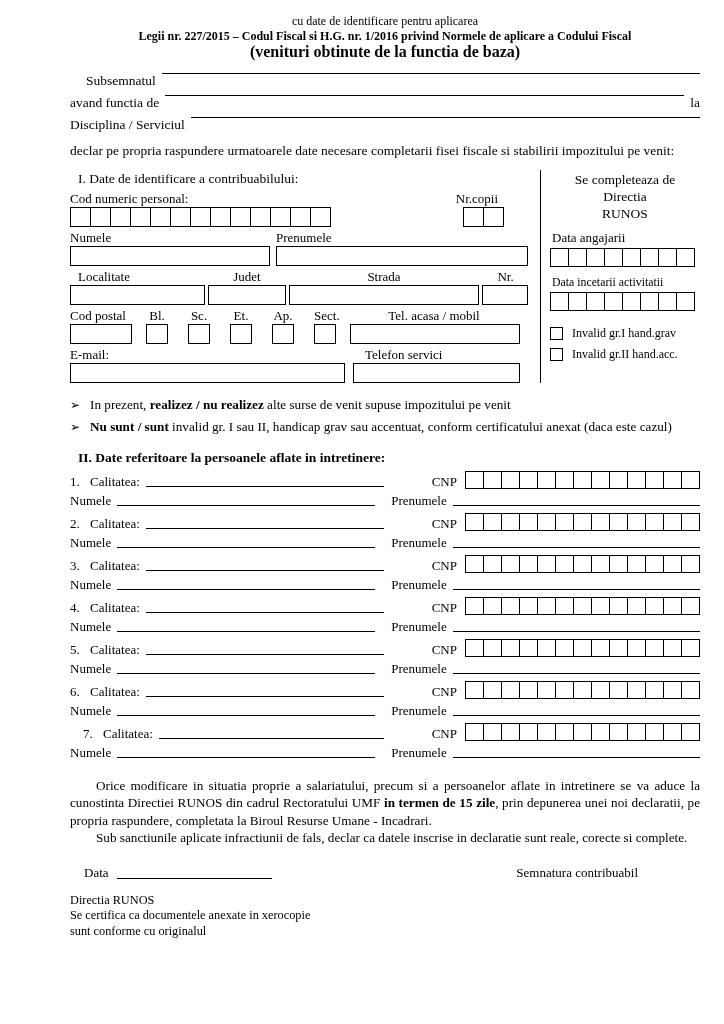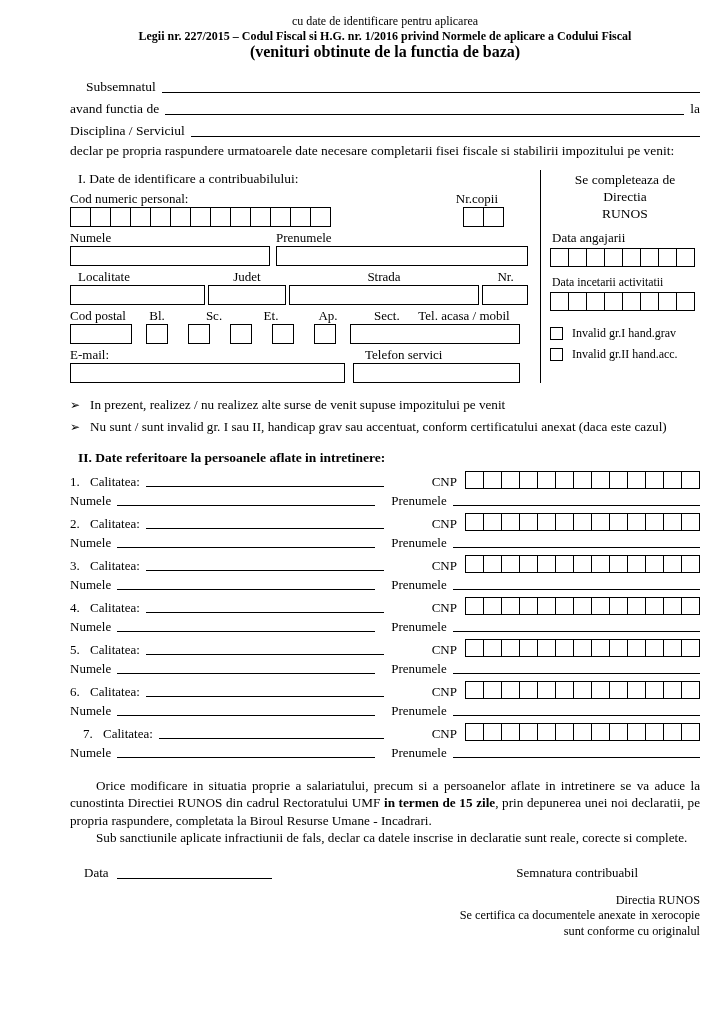--- a/index.html
+++ b/index.html
@@ -7,21 +7,21 @@
   body{width:724px;height:1024px;font-family:"Liberation Serif",serif;color:#000;font-size:13px;overflow:hidden}
   .page{padding:14px 24px 0 70px}
 
   .hdr{text-align:center}
   .title{font-size:16px;font-weight:bold;letter-spacing:.4px;line-height:20px}
   .sub{font-size:12px;line-height:15px}
   .sub.bold{font-weight:bold}
   .sub.small{font-size:16px}
 
   .intro{margin-top:14px;font-size:13.5px}
-  .fline{display:flex;align-items:flex-end;height:22px}
+  .fline{display:flex;height:22px}
   .fline.ind{padding-left:16px}
   .lab{white-space:nowrap}
   .ul{flex:1;border-bottom:1px solid #000;margin:0 0 2px 6px;height:1px}
   .la{margin-left:6px}
   .decl{margin-top:3px;line-height:1.32}
 
   .s1{display:flex;margin-top:10px}
   .s1l{flex:0 0 462px;width:462px}
   .s1title{font-weight:normal;font-size:13.5px;padding-left:8px;line-height:18px}
   .lrow{display:flex;margin-top:3px;height:16px;align-items:flex-end;font-size:13px}
@@ -38,61 +38,61 @@
   .w200{width:200px}.w135{width:135px}.w78{width:78px}.w190{width:190px}
   .w62{width:62px}.w22{width:22px}.w275{width:275px}
   .grow{flex:1}
   .ml3{margin-left:3px}.ml6{margin-left:6px}.ml8{margin-left:8px}.ml14{margin-left:14px}.ml20{margin-left:20px}
   .mr4{margin-right:4px}.mr12{margin-right:12px}
   .slot200{width:206px}
   .slot135{width:135px;padding-left:8px}
   .slot78{width:78px;margin-left:3px;text-align:center}
   .slot190{width:190px;margin-left:3px;text-align:center}
   .slot62{width:62px}
-  .slot22m{width:22px;margin-left:35px;text-align:center;white-space:nowrap}
+  .slot22m{width:22px;margin-left:20px;text-align:center;white-space:nowrap}
   .slot22m.first{margin-left:14px}
   .slot280{width:281px}
   .ctr{text-align:center}
   .telL{padding-left:14px}
 
   .s1r{flex:1;border-left:1px solid #000;margin-left:8px;padding-left:9px;padding-top:1px}
   .rc{text-align:center;font-size:13.5px;line-height:17px}
   .rlab{margin-top:8px;font-size:13px;padding-left:2px;white-space:nowrap}
   .rlab.sm2{font-size:11.8px}
   .s1r .cells{margin-top:2px}
   .chkrow{display:flex;align-items:center;margin-top:6px}
   .chkrow.first{margin-top:15px}
   .chk{width:13px;height:13px;border:1px solid #000;flex:0 0 13px}
   .chklab{font-size:12px;margin-left:9px;white-space:nowrap}
 
   .bullets{margin-top:12px}
   .bullet{display:flex;margin-top:2px;font-size:13.2px;line-height:20px}
   .bmark{flex:0 0 20px;width:20px;font-size:12px}
-  .bullet b{font-weight:normal}
+  .bullet b{font-weight:bold}
 
   .s2title{font-weight:bold;font-size:13.5px;margin-top:12px;padding-left:8px;line-height:18px}
   .deps{margin-top:2px}
   .dep{margin-top:4px}
   .dline{display:flex;align-items:flex-end;height:19px}
   .dline .cells{align-self:center}
   .dnum{flex:0 0 20px;width:20px}
   .dep.last .dnum{flex-basis:33px;width:33px;padding-left:13px}
   .dcal{white-space:nowrap}
   .ulc{flex:1;border-bottom:1px solid #000;margin:0 48px 3px 6px;height:1px}
   .dcnp{margin-right:8px}
   .dl2a{flex:0 0 258px;border-bottom:1px solid #000;margin:0 16px 3px 6px;height:1px}
   .dl2b{flex:1;border-bottom:1px solid #000;margin:0 0 3px 6px;height:1px}
 
   .fpara{margin-top:16px;text-align:justify;text-indent:26px;font-size:13.2px;line-height:17.5px}
   .fpara.second{margin-top:0}
   .sigrow{display:flex;align-items:flex-end;margin-top:12px;height:22px}
   .data-lab{padding-left:14px;white-space:nowrap}
   .ul150{flex:0 0 155px;border-bottom:1px solid #000;margin:0 0 2px 8px;height:1px}
   .signame{margin-left:auto;margin-right:62px;white-space:nowrap}
-  .bottom{text-align:right;margin-top:12px;font-size:12.3px;line-height:15.5px}
+  .bottom{text-align:left;margin-top:12px;font-size:12.3px;line-height:15.5px}
 </style>
 </head>
 <body>
 
 <div class="page">
 
   <header class="hdr">
     <div class="sub">cu date de identificare pentru aplicarea</div>
     <div class="sub bold">Legii nr. 227/2015 – Codul Fiscal si H.G. nr. 1/2016 privind Normele de aplicare a Codului Fiscal</div>
     <div class="sub bold small">(venituri obtinute de la functia de baza)</div>

